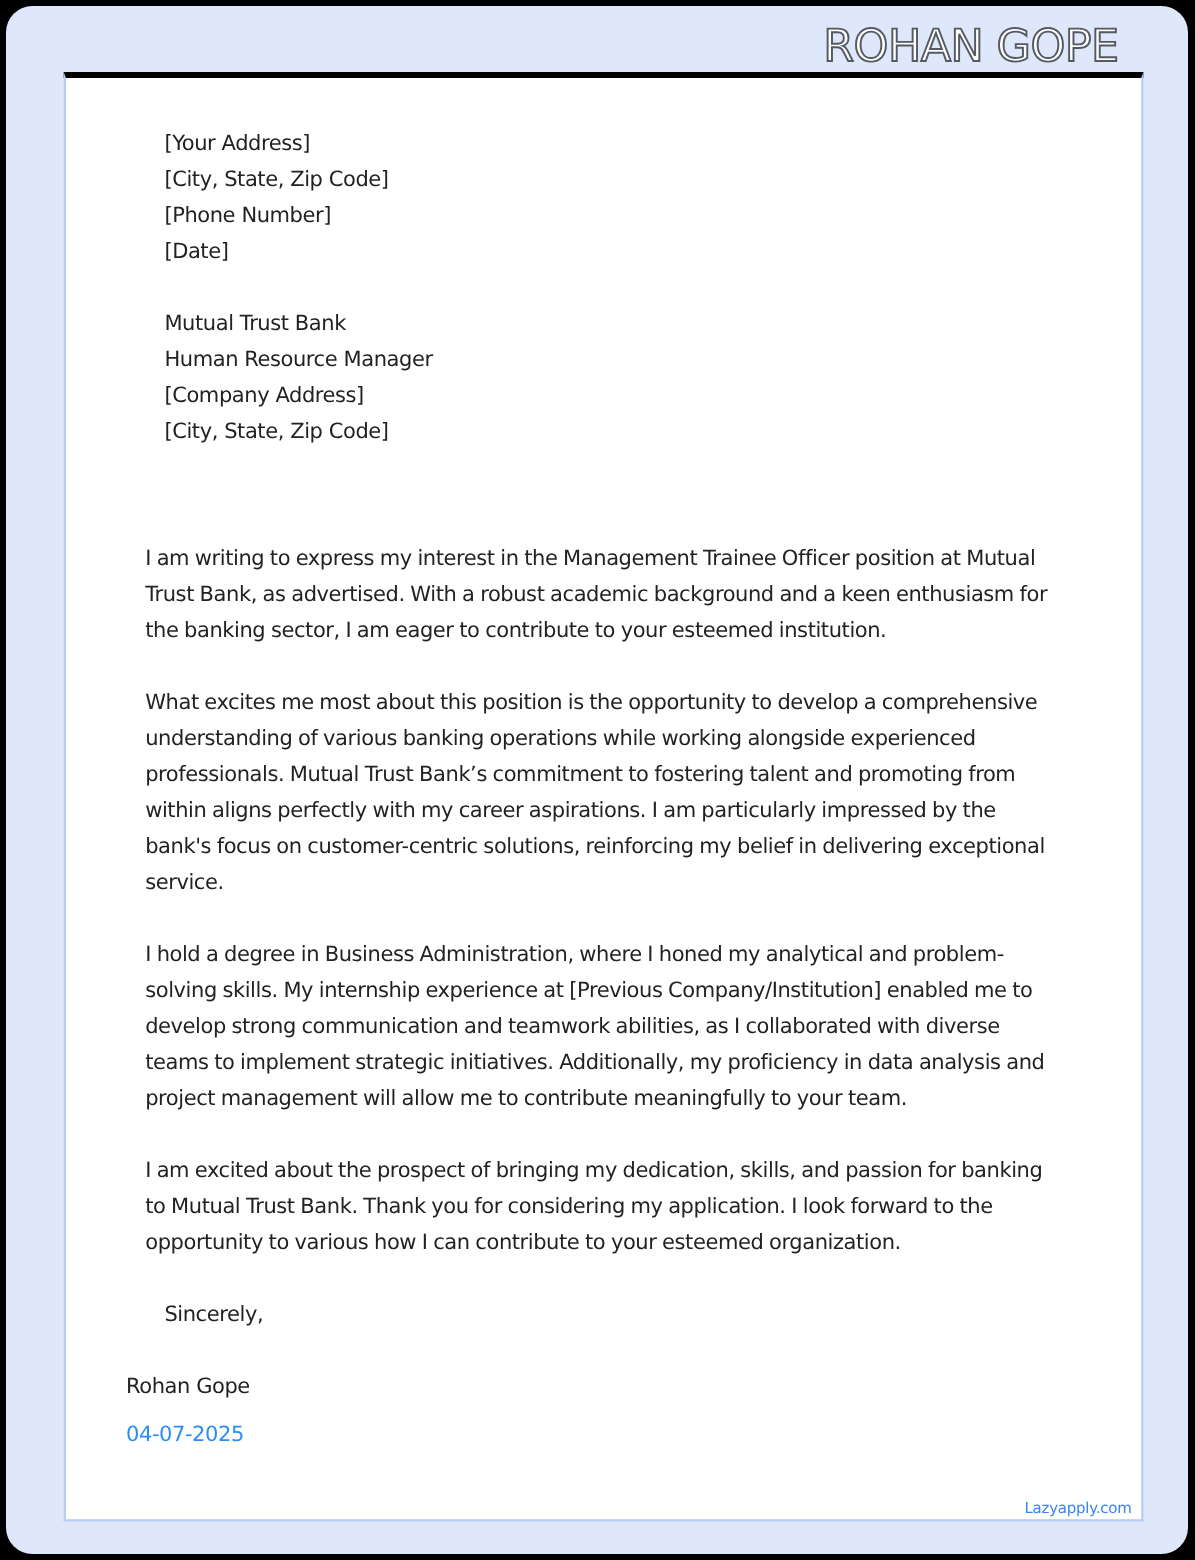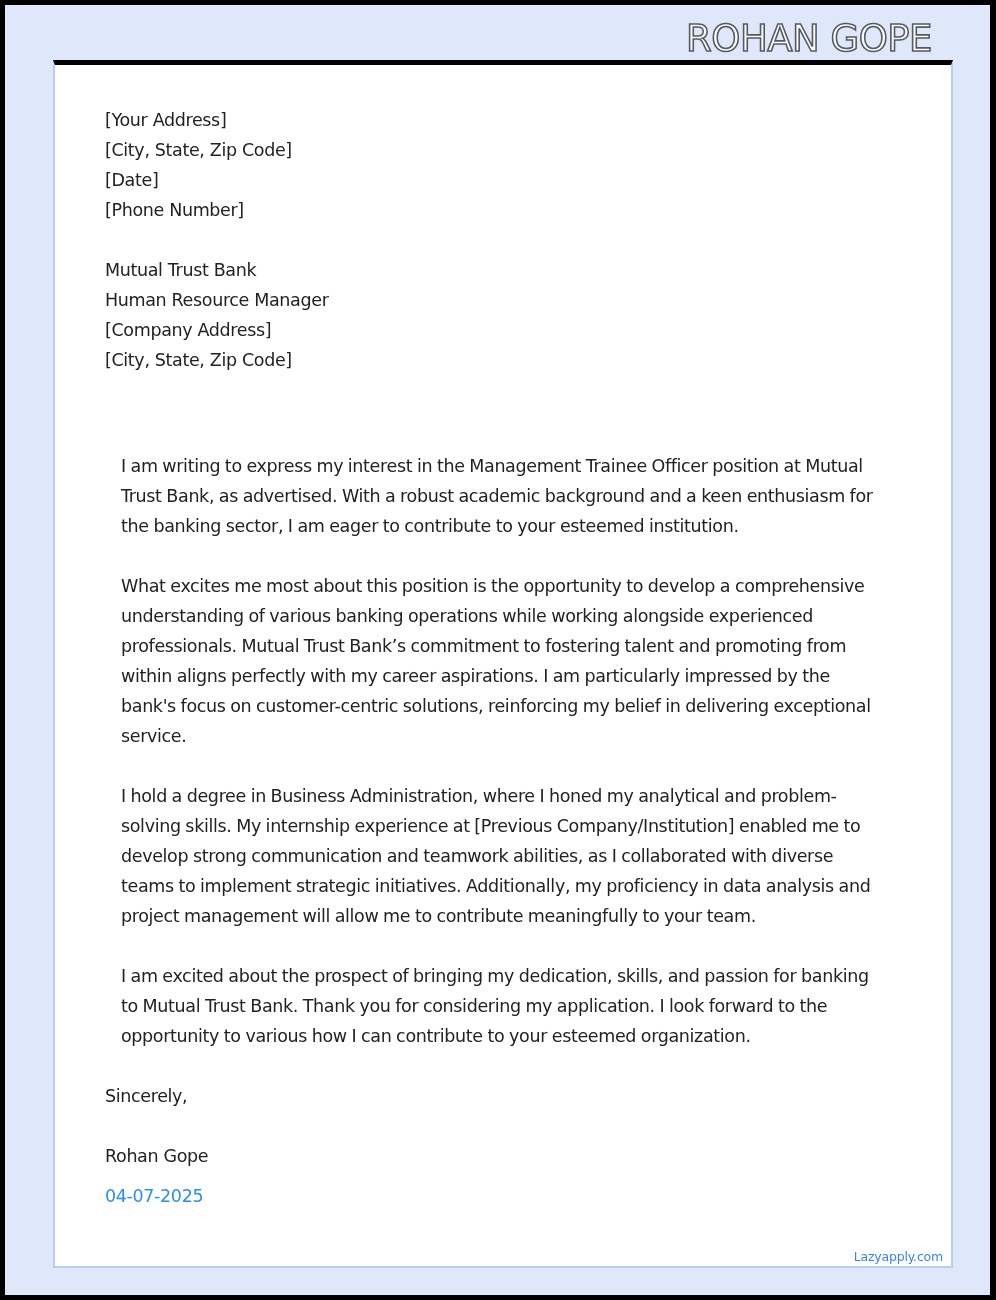--- a/index.html
+++ b/index.html
@@ -14,20 +14,21 @@
       overflow: hidden;
       font-family: "DejaVu Sans", sans-serif;
     }
     .outer {
       position: absolute;
       left: 5px;
       top: 5px;
       width: 985px;
       height: 1290px;
       background: #dfe7fb;
+      border-radius: 22px;
     }
     .header-name {
       position: absolute;
       right: 58px;
       top: 12px;
       font-family: "DejaVu Sans", sans-serif;
       font-size: 37px;
       letter-spacing: -0.5px;
       color: #ffffff;
       -webkit-text-stroke: 1.6px #555a60;
@@ -57,20 +58,21 @@
       width: 800px;
       font-family: "DejaVu Sans", sans-serif;
       font-size: 17.5px;
       line-height: 30px;
       color: #222222;
       letter-spacing: -0.35px;
     }
     .letter .line {
       display: block;
       white-space: nowrap;
+      margin-left: 32px;
     }
     .letter .gap {
       display: block;
       height: 30px;
     }
     .letter p {
       margin: 16px;
       padding: 0;
     }
     .letter .para {
@@ -102,22 +104,22 @@
 
 <div class="outer">
   <div class="header-name">ROHAN GOPE</div>
 
   <div class="page">
     <div class="letter">
 
       <div>
         <span class="line">[Your Address]</span>
         <span class="line">[City, State, Zip Code]</span>
+        <span class="line">[Phone Number]</span>
         <span class="line">[Date]</span>
-        <span class="line">[Phone Number]</span>
       </div>
 
       <span class="gap"></span>
 
       <div>
         <span class="line">Mutual Trust Bank</span>
         <span class="line">Human Resource Manager</span>
         <span class="line">[Company Address]</span>
         <span class="line">[City, State, Zip Code]</span>
       </div>

